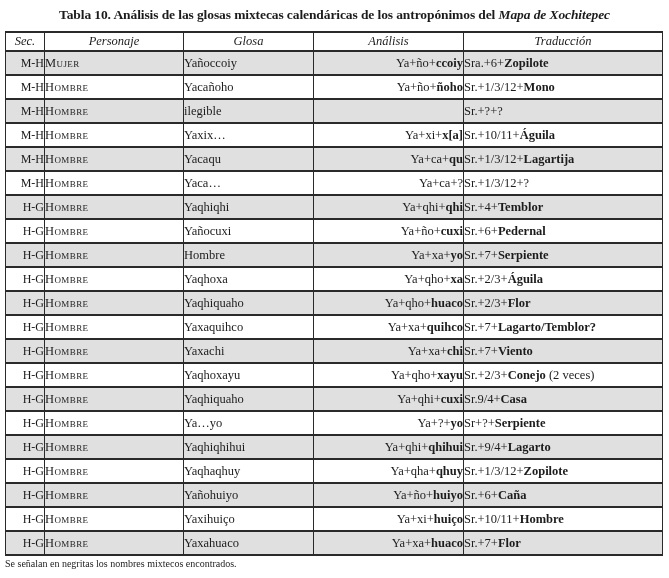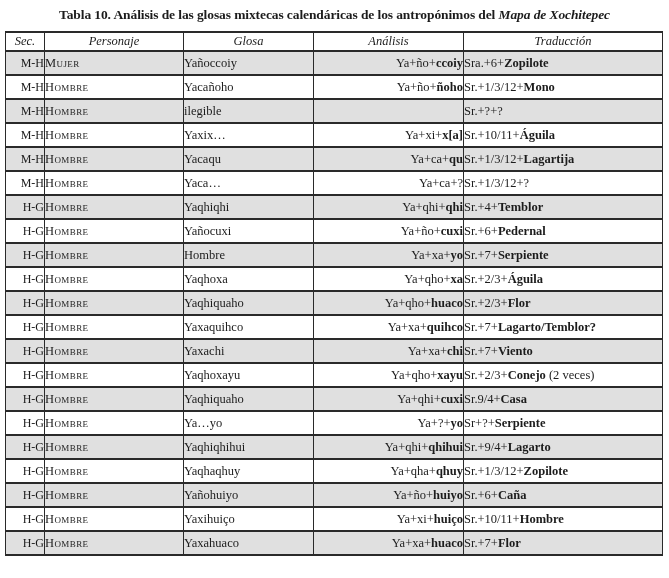--- a/index.html
+++ b/index.html
@@ -251,14 +251,15 @@
         <tr>
           <td class="sec"><span>H-G</span></td>
           <td class="personaje"><span>Hombre</span></td>
           <td class="glosa"><span>Yaxahuaco</span></td>
           <td class="analisis"><span>Ya+xa+</span><b>huaco</b></td>
           <td class="traduccion"><span>Sr.+7+</span><b>Flor</b></td>
         </tr>
       </tbody>
   </table>
 
+  <div class="footnote">Se señalan en negritas los nombres mixtecos encontrados.</div>
 
 </div>
 
 </body></html>

